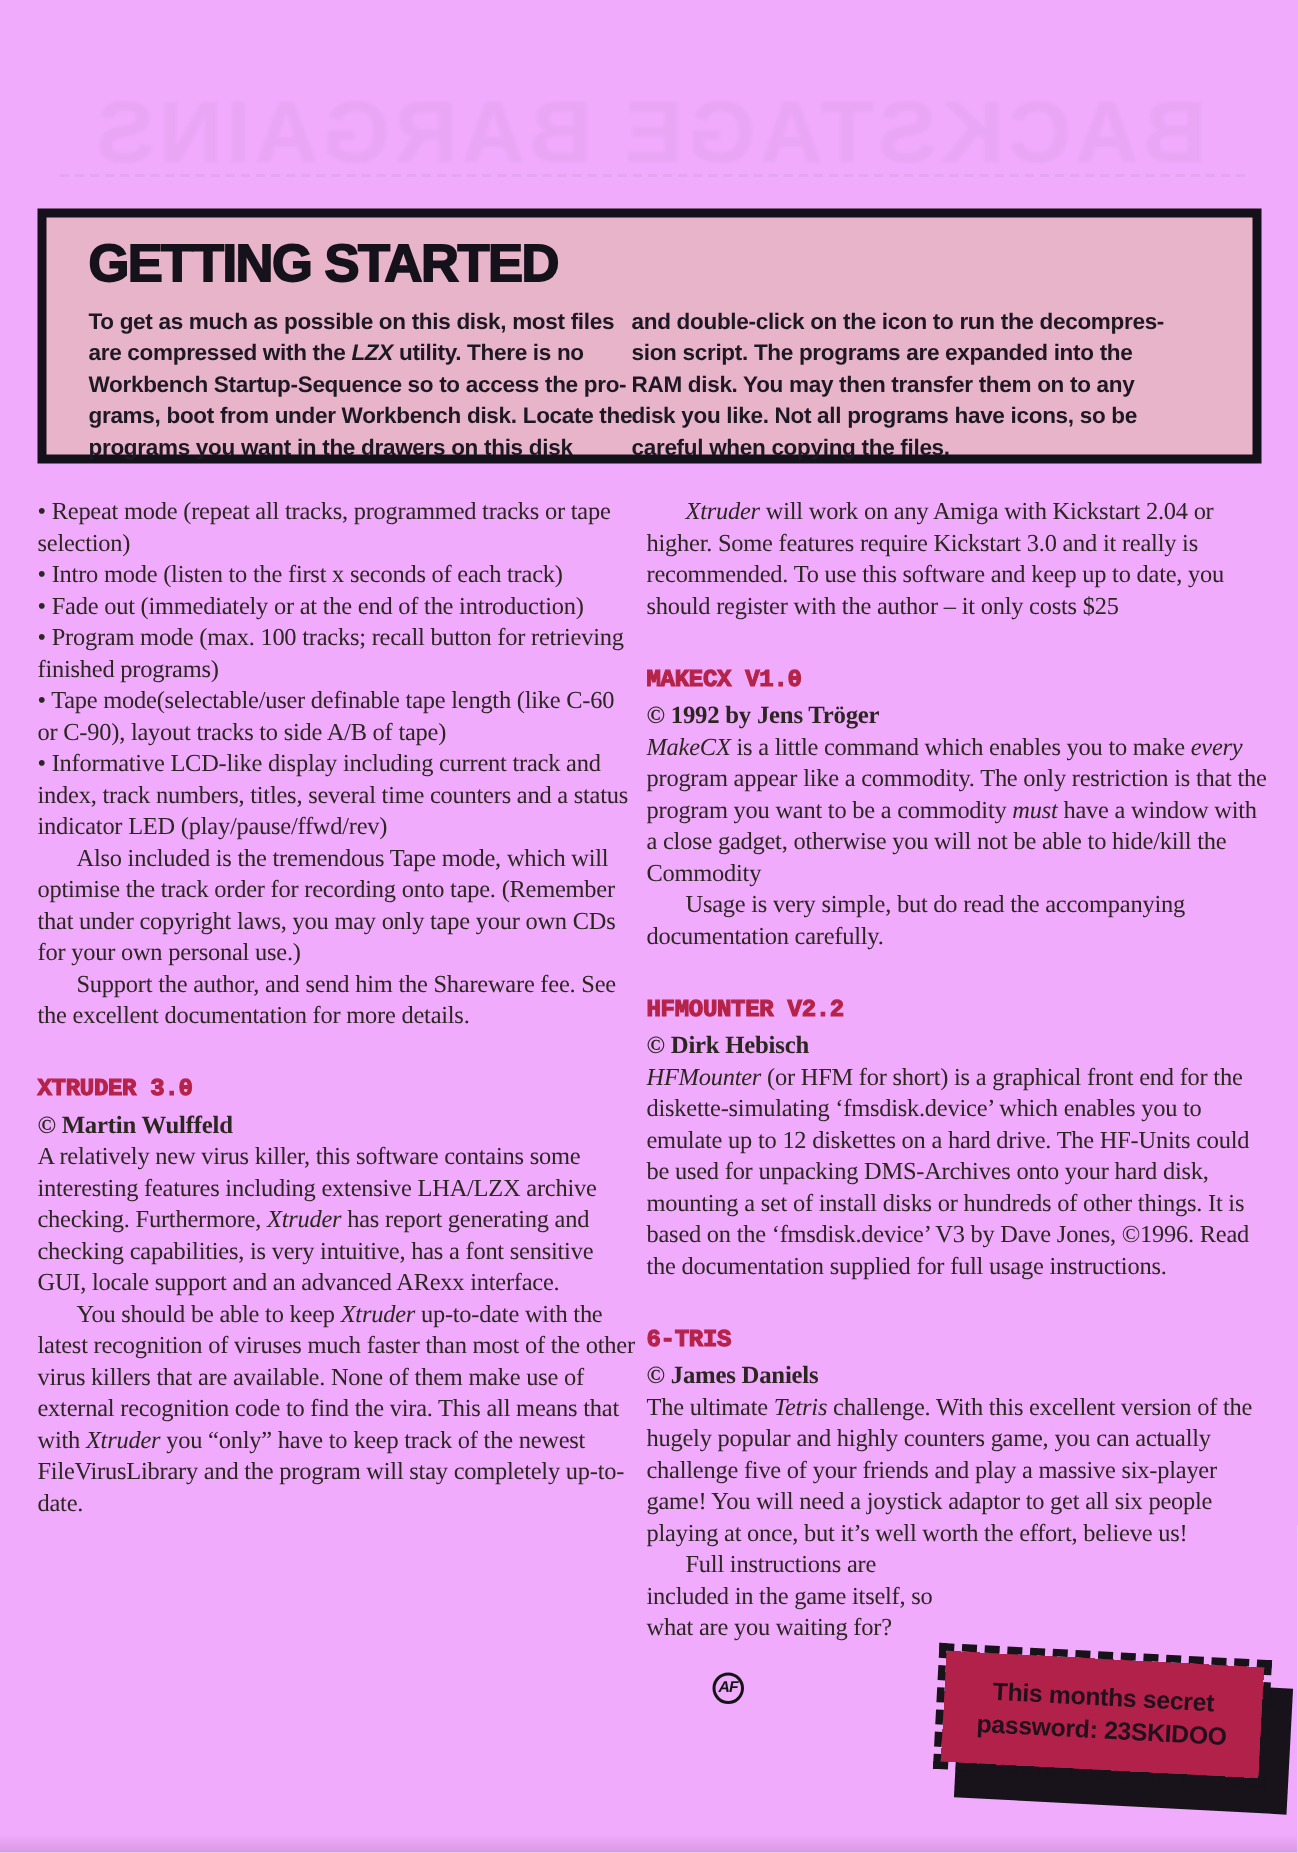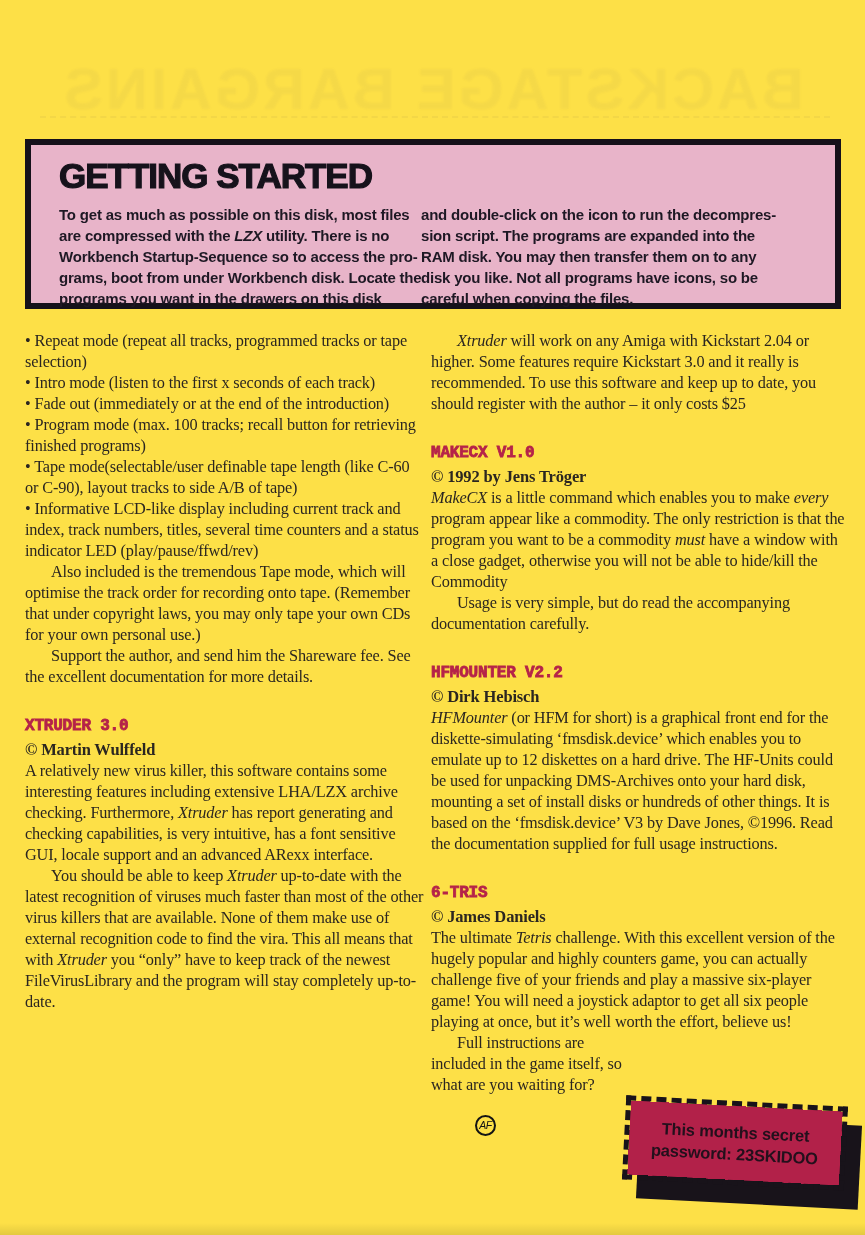--- a/index.html
+++ b/index.html
@@ -1,19 +1,19 @@
 <!DOCTYPE html>
 <html><head>
 <meta charset="utf-8">
 <style>
   * { margin:0; padding:0; box-sizing:border-box; }
   html,body { background:#e9e7e3; }
   .page {
     position:relative; width:865px; height:1235px; margin:0 auto;
-    background:#fde047; overflow:hidden;
+    background:#f0abfc; overflow:hidden;
     font-family:"Liberation Serif", serif; color:#2b2620;
   }
   .page-edge { position:absolute; left:0; bottom:0; width:100%; height:12px;
     background:linear-gradient(to bottom, rgba(0,0,0,0), rgba(0,0,0,0.10)); }
   .ghost {
     position:absolute; top:55px; left:35px; width:795px; text-align:center;
     font-family:"Liberation Sans", sans-serif; font-weight:bold; font-size:58px;
     letter-spacing:3px; color:rgba(70,60,85,0.045);
     transform:scaleX(-1); filter:blur(1.2px); white-space:nowrap;
   }
@@ -48,21 +48,21 @@
     font-family:Liberation Mono, monospace; font-weight:bold; font-size:16px;
     color:#b52349; -webkit-text-stroke:0.8px #b52349; letter-spacing:-0.2px;
     margin:29px 0 2px; text-indent:0;
   }
   .credit { font-weight:bold; font-size:16.5px; margin-bottom:1px; }
 
   .final-text { width:200px; }
   .af-mark {
     display:inline-flex; align-items:center; justify-content:center;
     width:21px; height:21px; border:2.5px solid #141414; border-radius:50%;
-    font-family:"Liberation Sans", sans-serif; font-weight:normal; font-style:italic;
+    font-family:"Liberation Sans", sans-serif; font-weight:bold; font-style:italic;
     font-size:10.5px; letter-spacing:-0.5px; color:#141414;
     margin-left:44px; vertical-align:-5px; text-indent:0;margin-top:20px;
   }
 
   
   .sticker-wrap { position:absolute; left:624px; top:1101px; width:235px; height:112px; }
   .sticker-shadow {
     position:absolute; left:14px; top:19px; width:222px; height:84px;
     background:#18131a; transform:rotate(3deg);
   }

